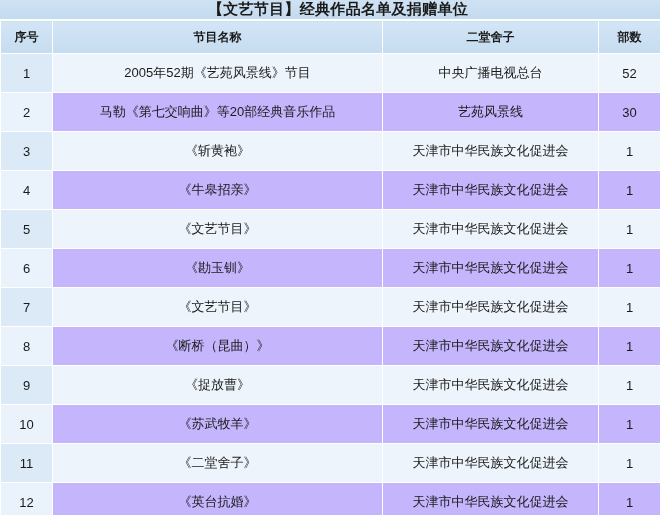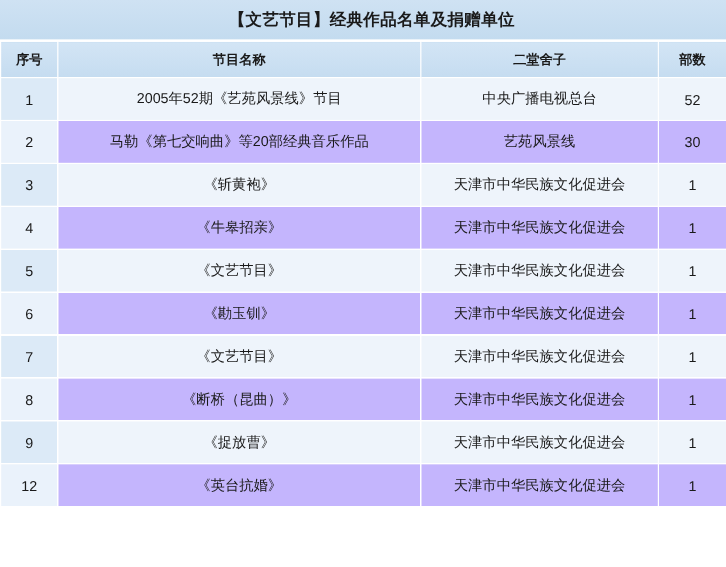--- a/index.html
+++ b/index.html
@@ -154,20 +154,32 @@
         <td class="col-org">天津市中华民族文化促进会</td>
         <td class="col-cnt">1</td>
       </tr>
       <tr class="row-odd">
         <td class="col-idx">9</td>
         <td class="col-name">《捉放曹》</td>
         <td class="col-org">天津市中华民族文化促进会</td>
         <td class="col-cnt">1</td>
       </tr>
       <tr class="row-even">
+        <td class="col-idx">10</td>
+        <td class="col-name">《苏武牧羊》</td>
+        <td class="col-org">天津市中华民族文化促进会</td>
+        <td class="col-cnt">1</td>
+      </tr>
+      <tr class="row-odd">
+        <td class="col-idx">11</td>
+        <td class="col-name">《二堂舍子》</td>
+        <td class="col-org">天津市中华民族文化促进会</td>
+        <td class="col-cnt">1</td>
+      </tr>
+      <tr class="row-even">
         <td class="col-idx">12</td>
         <td class="col-name">《英台抗婚》</td>
         <td class="col-org">天津市中华民族文化促进会</td>
         <td class="col-cnt">1</td>
       </tr>
     </tbody>
   </table>
 
   <div class="bottom-fill"></div>
 </div>

